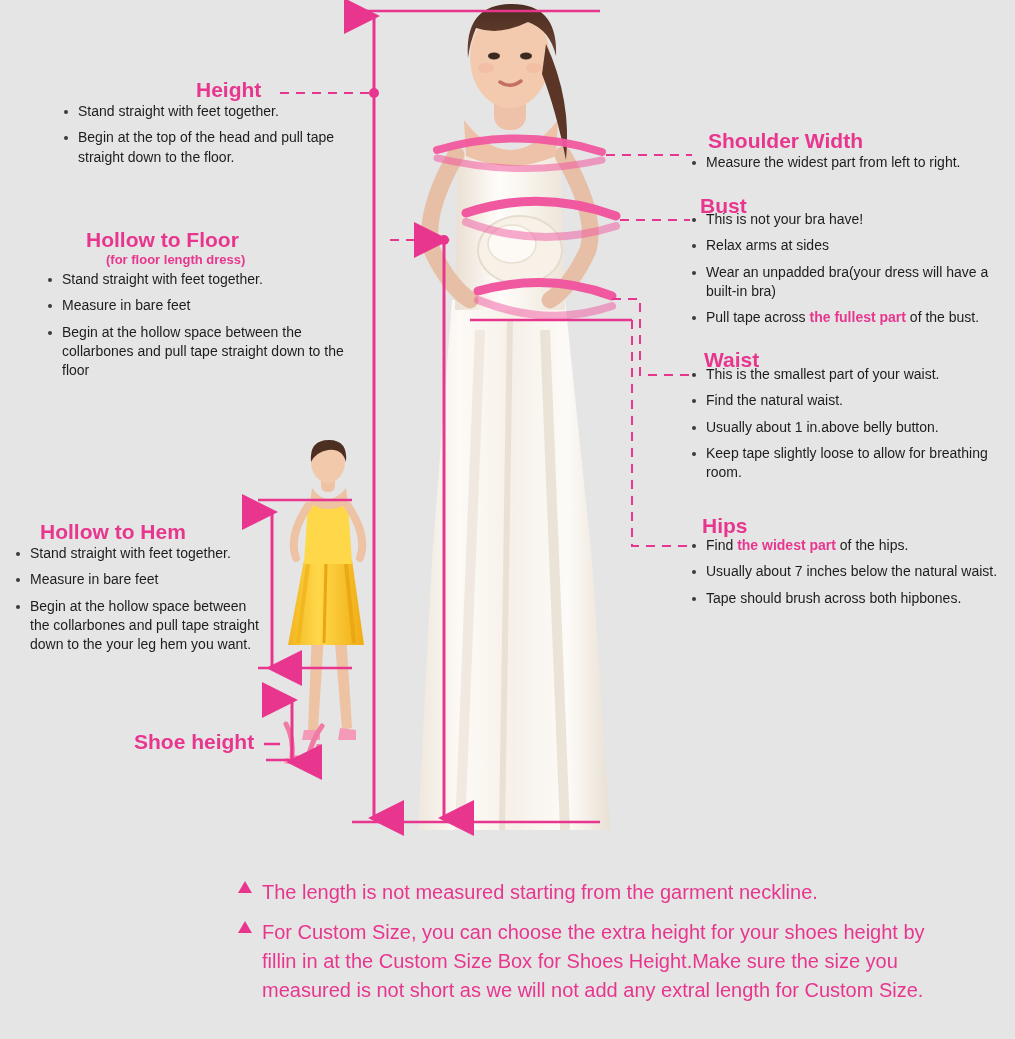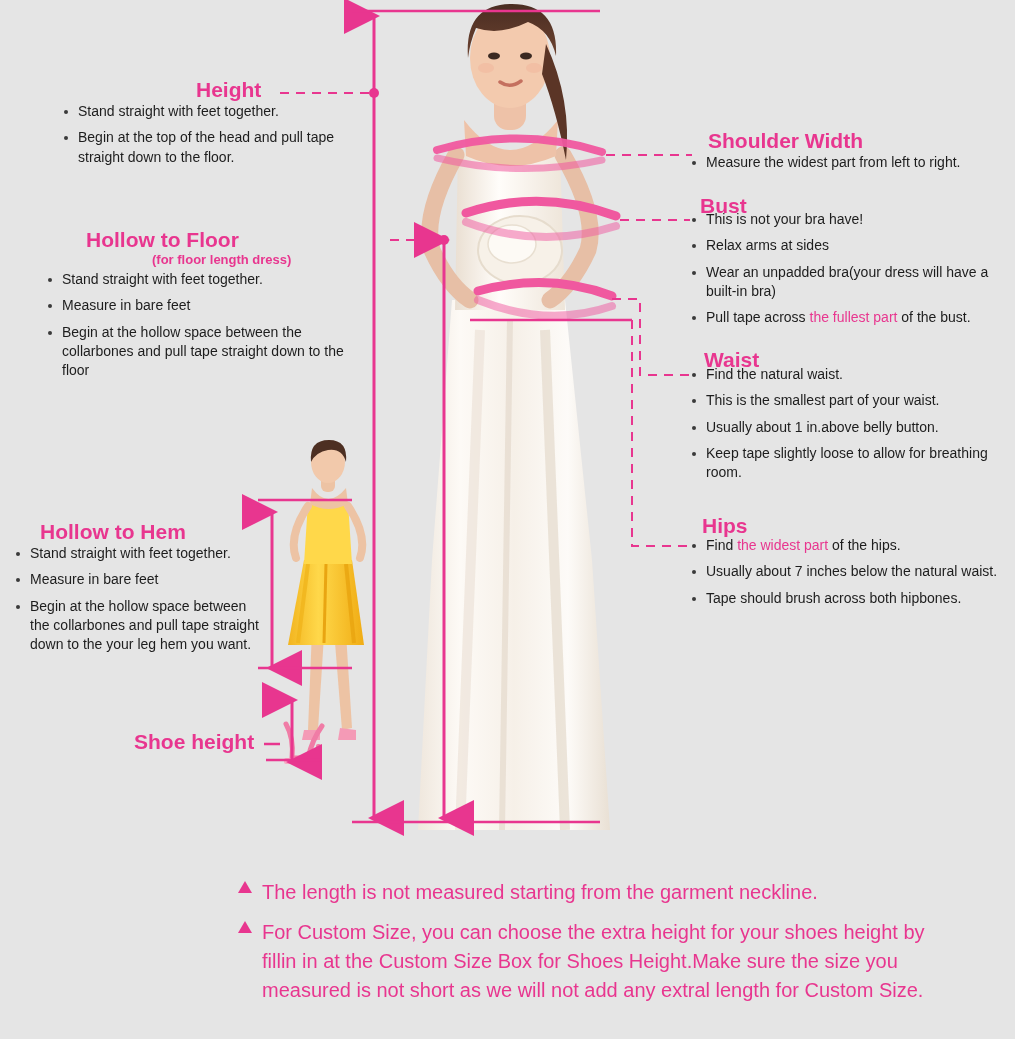--- a/index.html
+++ b/index.html
@@ -53,20 +53,21 @@
     position: absolute;
     left: 2px;
     top: 8px;
     width: 4px;
     height: 4px;
     background: #3a3a3a;
     border-radius: 50%;
   }
   .pink-em {
     color: #e8368f;
+    font-weight: bold;
   }
   
   .photo {
     position: absolute;
   }
   .svgroot {
     position: absolute;
     left: 0;
     top: 0;
     width: 1015px;
@@ -242,21 +243,21 @@
 
   <div class="heading" style="left:196px; top:78px;">Height</div>
   <div class="bullets" style="left:62px; top:102px; width:300px;">
     <ul>
       <li>Stand straight with feet together.</li>
       <li>Begin at the top of the head and pull tape straight down to the floor.</li>
     </ul>
   </div>
 
   <div class="heading" style="left:86px; top:228px;">Hollow to Floor</div>
-  <div class="subheading" style="left:106px; top:252px;margin-left:46px;">(for floor length dress)</div>
+  <div class="subheading" style="left:106px; top:252px;">(for floor length dress)</div>
   <div class="bullets" style="left:46px; top:270px; width:300px;">
     <ul>
       <li>Stand straight with feet together.</li>
       <li>Measure in bare feet</li>
       <li>Begin at the hollow space between the collarbones and pull tape straight down to the floor</li>
     </ul>
   </div>
 
   <div class="heading" style="left:40px; top:520px;">Hollow to Hem</div>
   <div class="bullets" style="left:14px; top:544px; width:246px;">
@@ -284,22 +285,22 @@
       <li>Wear an unpadded bra(your dress will have a built-in bra)</li>
       <li>
         <span>Pull tape across </span><span class="pink-em">the fullest part</span><span> of the bust.</span>
       </li>
     </ul>
   </div>
 
   <div class="heading" style="left:704px; top:348px;text-align:center;">Waist</div>
   <div class="bullets" style="left:690px; top:365px; width:320px;">
     <ul>
+      <li>This is the smallest part of your waist.</li>
       <li>Find the natural waist.</li>
-      <li>This is the smallest part of your waist.</li>
       <li>Usually about 1 in.above belly button.</li>
       <li>Keep tape slightly loose to allow for breathing room.</li>
     </ul>
   </div>
 
   <div class="heading" style="left:702px; top:514px;">Hips</div>
   <div class="bullets" style="left:690px; top:536px; width:316px;">
     <ul>
       <li>
         <span>Find </span><span class="pink-em">the widest part</span><span> of the hips.</span>

